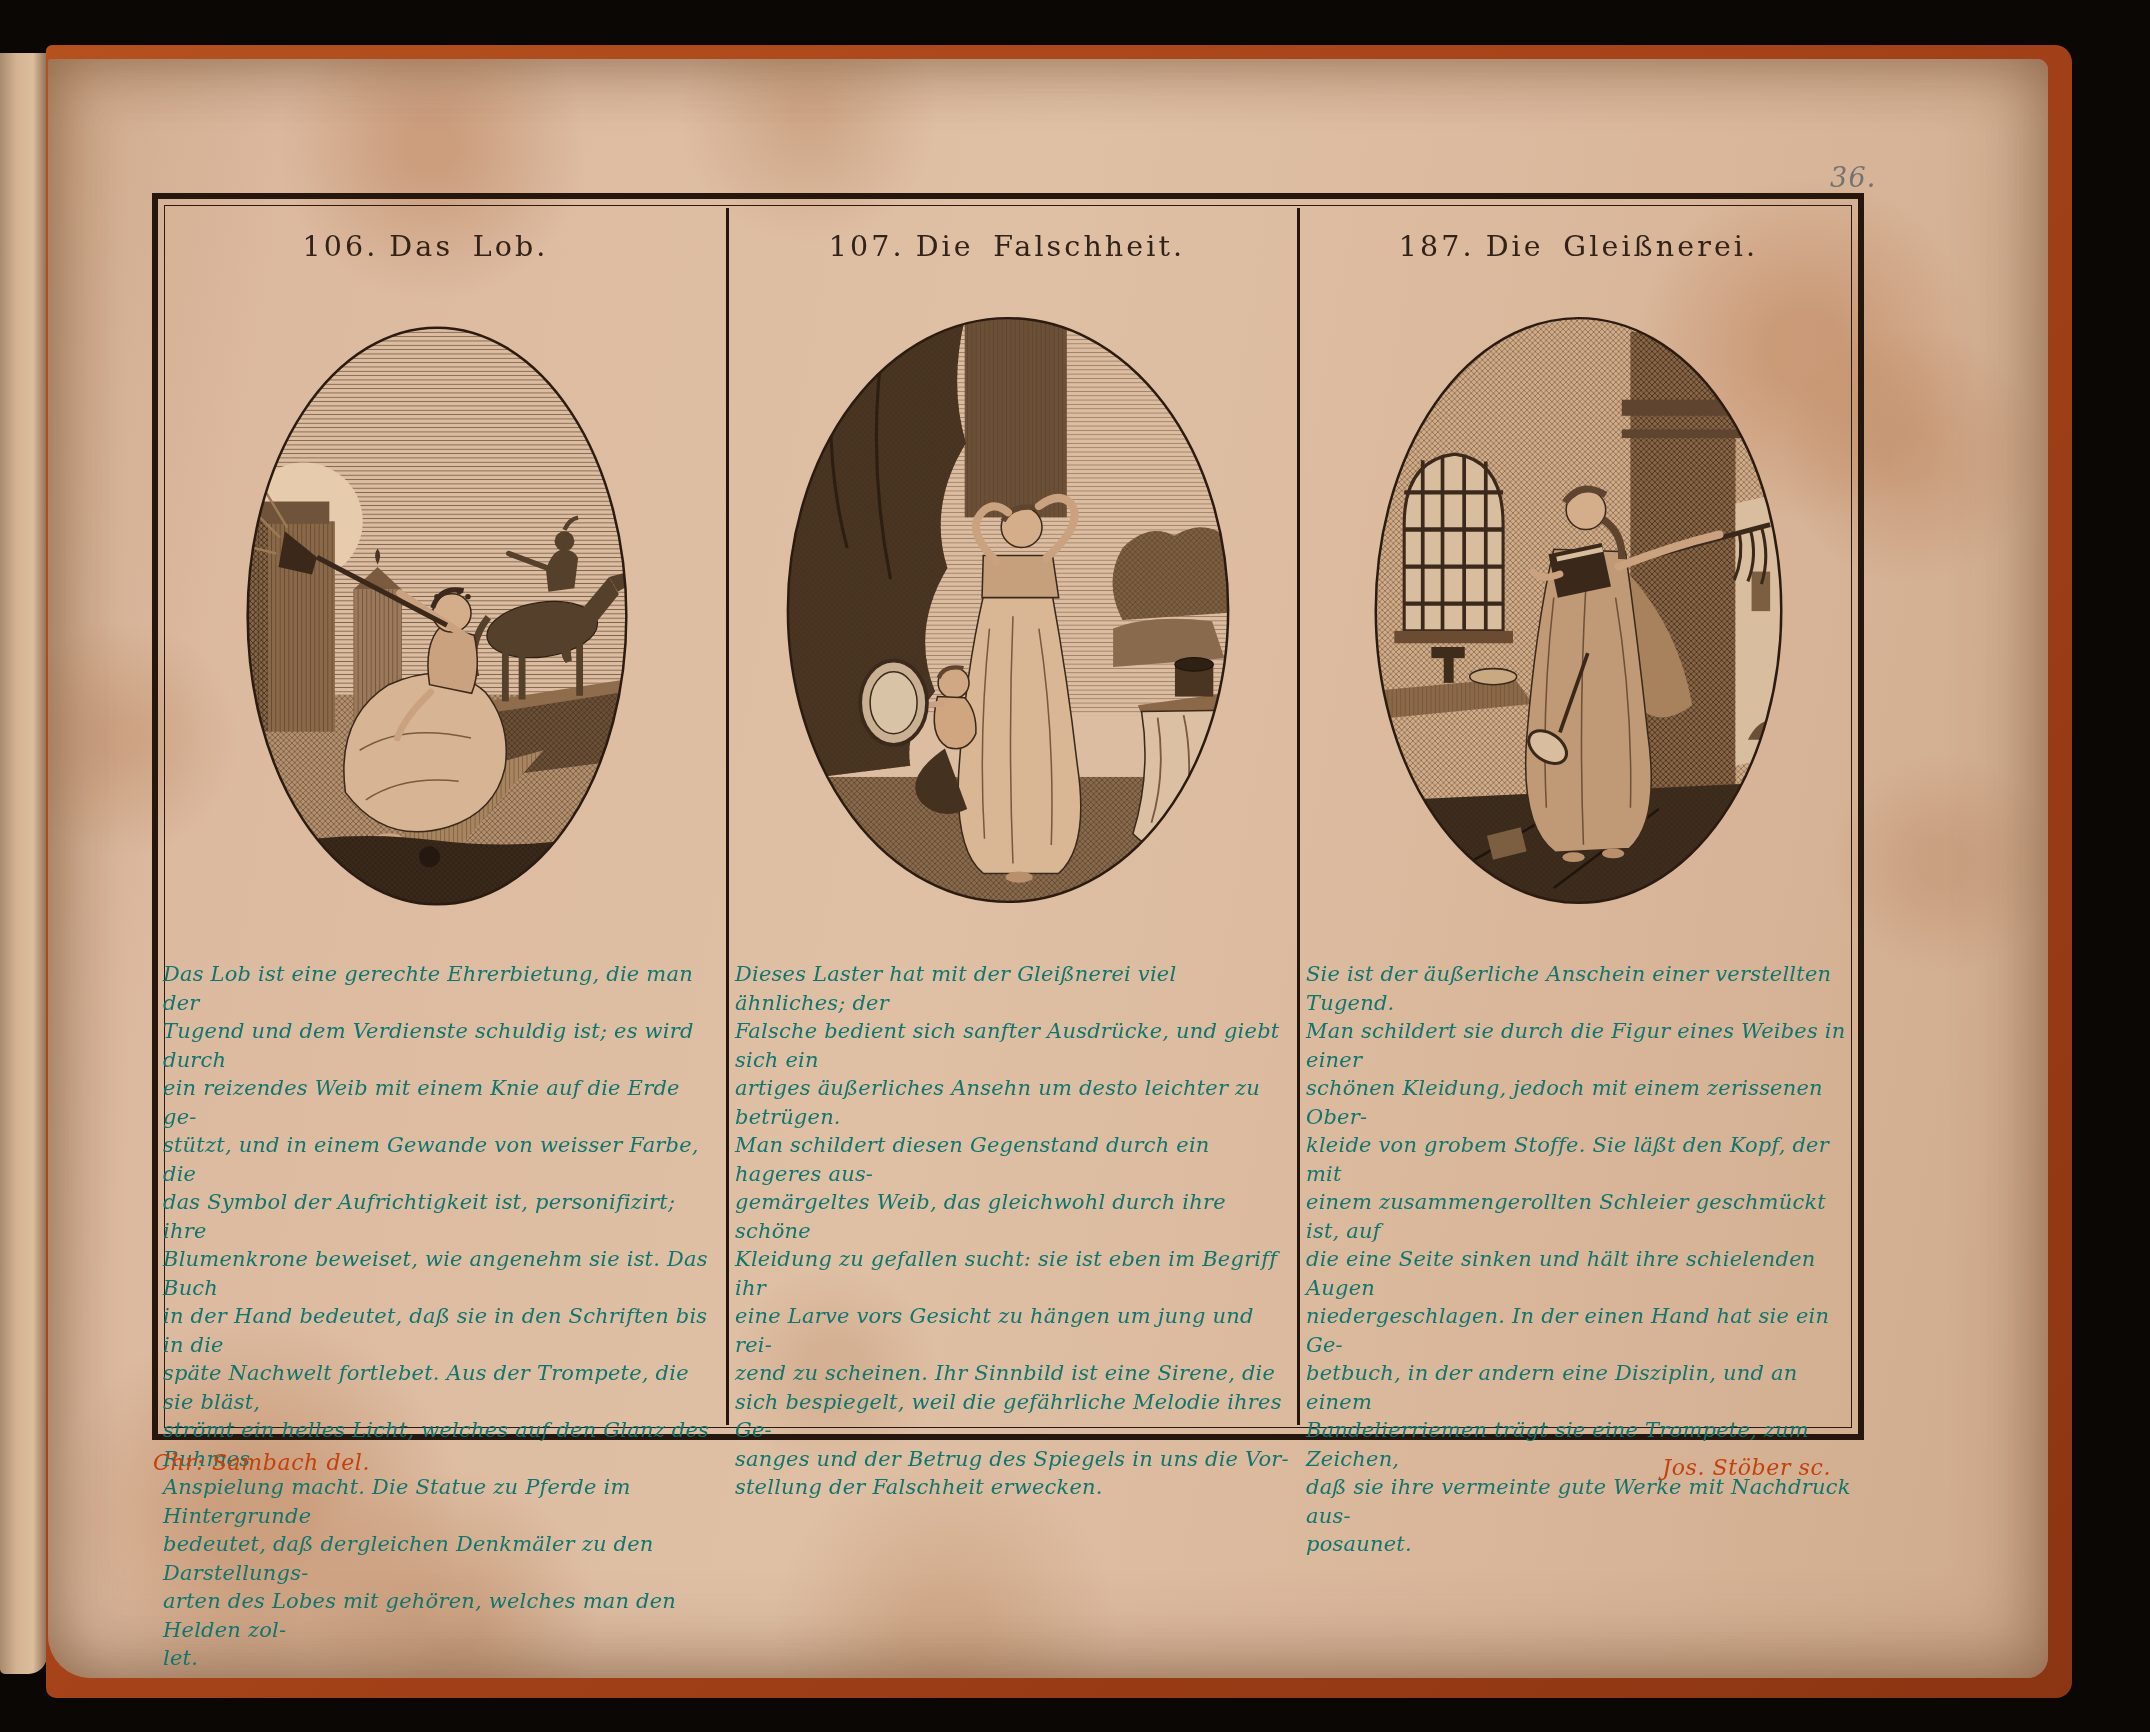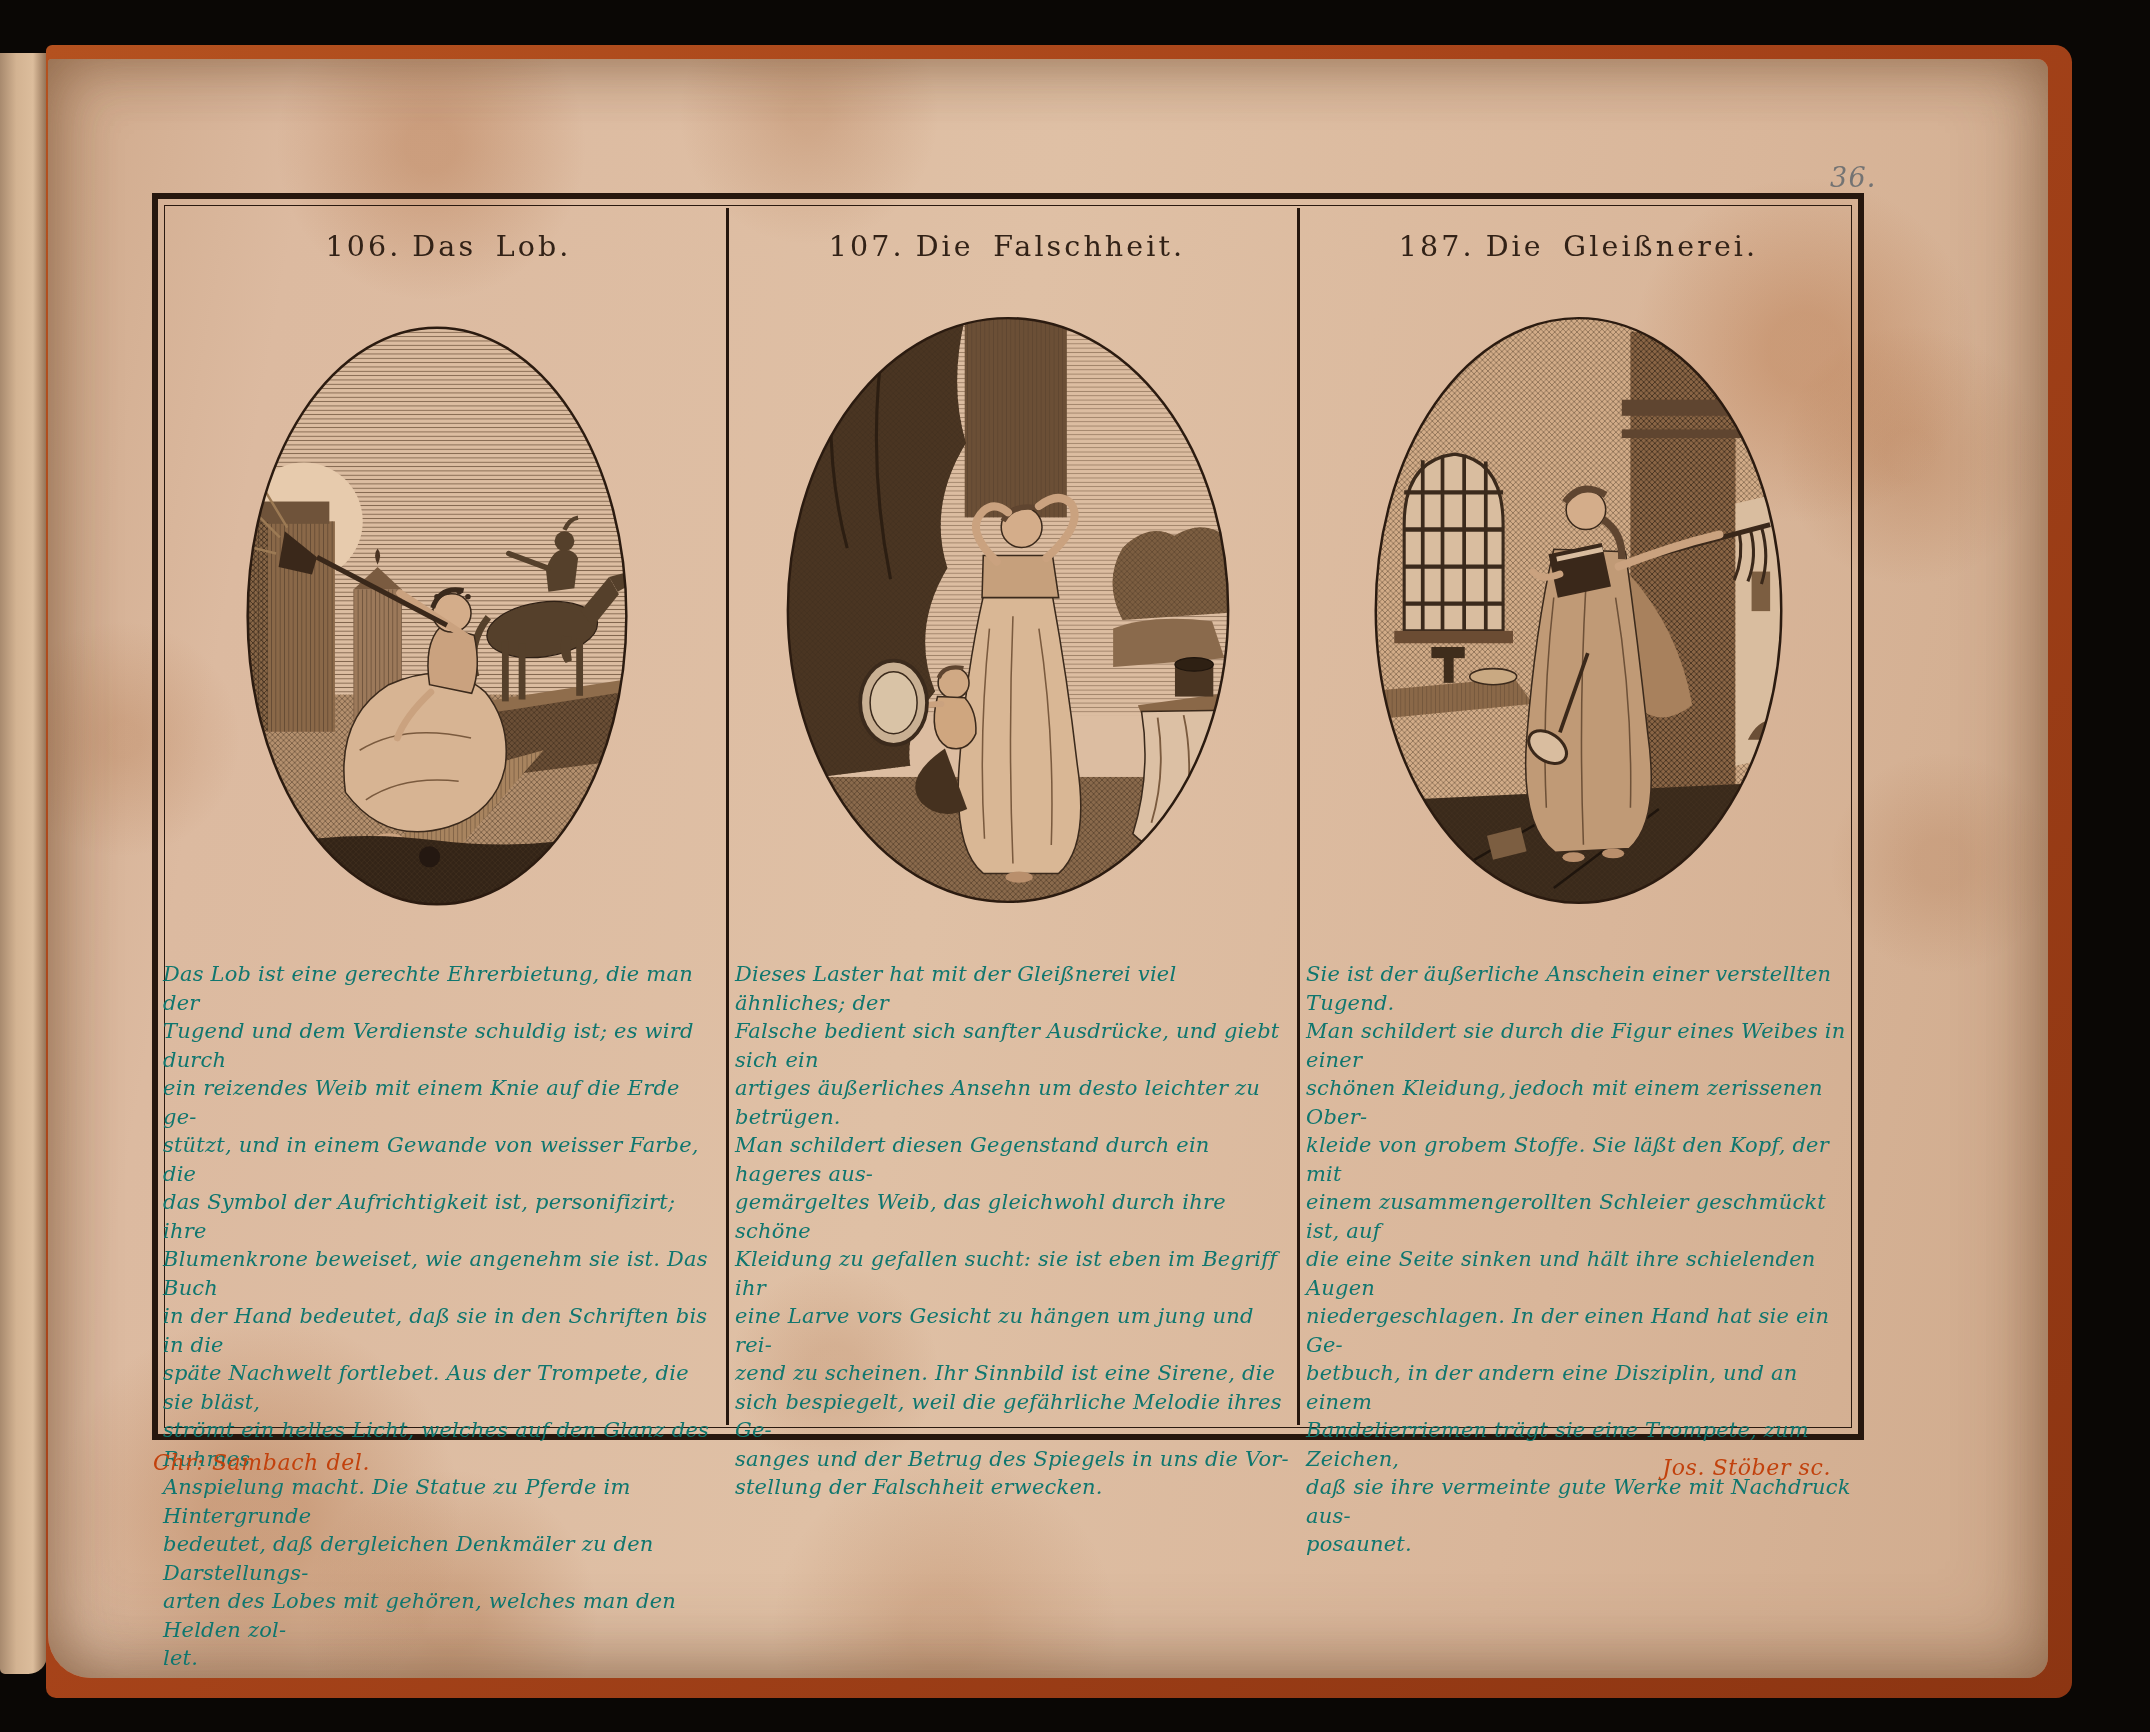--- a/index.html
+++ b/index.html
@@ -37,21 +37,21 @@
     border:6.2px solid #26170e;box-sizing:border-box;}
   .plate-frame-inner{position:absolute;left:6.2px;top:6.2px;right:6.2px;bottom:6.2px;
     border:1.9px solid #2b1a10;}
   .column-divider{position:absolute;top:8.7px;bottom:8.7px;width:2.5px;background:#26170e;}
   .divider-1{left:568px;} .divider-2{left:1139px;}
 
   
   .plate-title{position:absolute;top:230px;height:37px;text-align:center;
     color:#322217;font-size:28.5px;letter-spacing:3.1px;word-spacing:7.4px;white-space:nowrap;}
   .plate-title .num{margin-right:11px;}
-  .title-1{left:163px;width:571px;} .title-2{left:722px;width:570px;} .title-3{left:1293px;width:571px;}
+  .title-1{left:140px;width:571px;} .title-2{left:722px;width:570px;} .title-3{left:1293px;width:571px;}
 
   
   .engraving{position:absolute;}
   .oval-1{left:239px;top:317px;} .oval-2{left:779px;top:307px;} .oval-3{left:1368px;top:307px;}
 
   
   .caption{position:absolute;top:960px;color:#0f766e;font-style:italic;
     font-size:21px;line-height:28.5px;letter-spacing:0.2px;}
   .caption-1{left:163px;width:557px;}
   .caption-2{left:735px;width:555px;}

